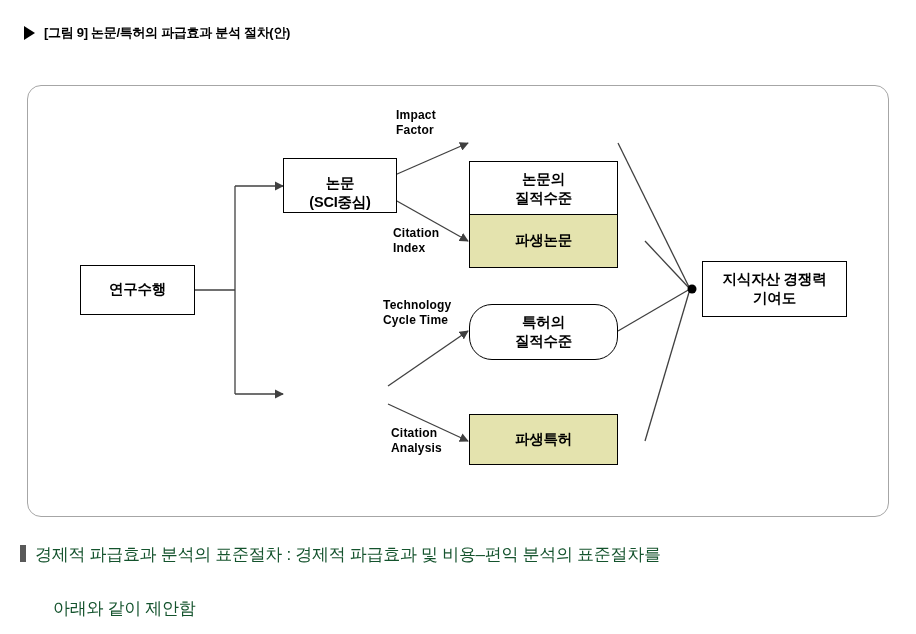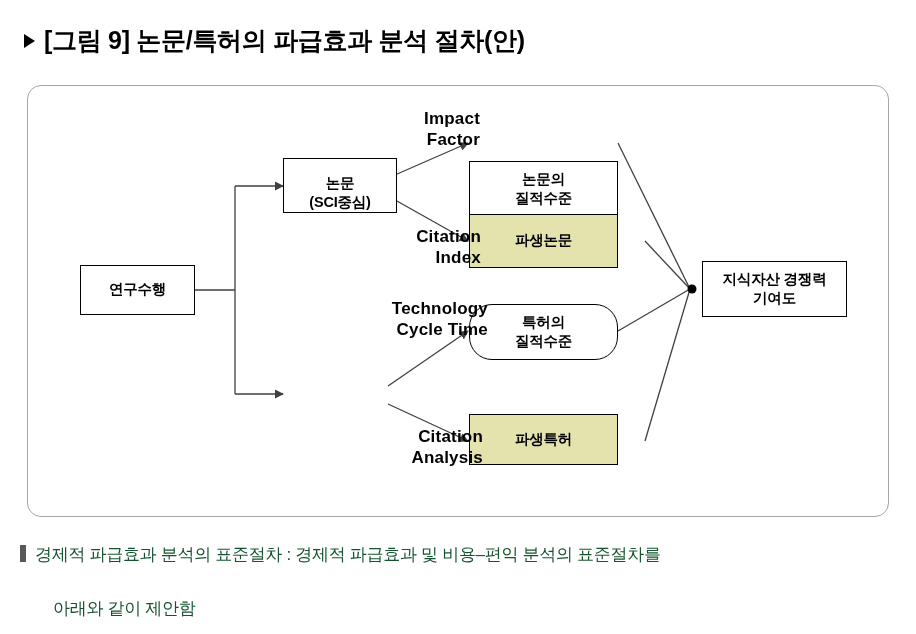--- a/index.html
+++ b/index.html
@@ -27,21 +27,21 @@
   }
   .title-triangle {
     width: 0;
     height: 0;
     border-left: 11px solid #000;
     border-top: 7px solid transparent;
     border-bottom: 7px solid transparent;
     margin-right: 1px;
   }
   .title-text {
-    font-size: 25px;
+    font-size: 13px;
     font-weight: bold;
     letter-spacing: -0.3px;
     white-space: nowrap;
   }
 
   
   .figure-frame {
     position: absolute;
     left: 27px;
     top: 85px;
@@ -79,24 +79,24 @@
   .node.highlight {
     background: #e4e3ae;
   }
   .node .line2 {
     display: block;
   }
 
   
   .edge-label {
     position: absolute;
-    font-size: 17px;
+    font-size: 12px;
     font-weight: bold;
     line-height: 1.25;
-    text-align: right;
+    text-align: left;
     letter-spacing: 0.2px;
     color: #000;
     white-space: nowrap;
   }
 
   
   .caption-block {
     position: absolute;
     left: 20px;
     top: 540px;

